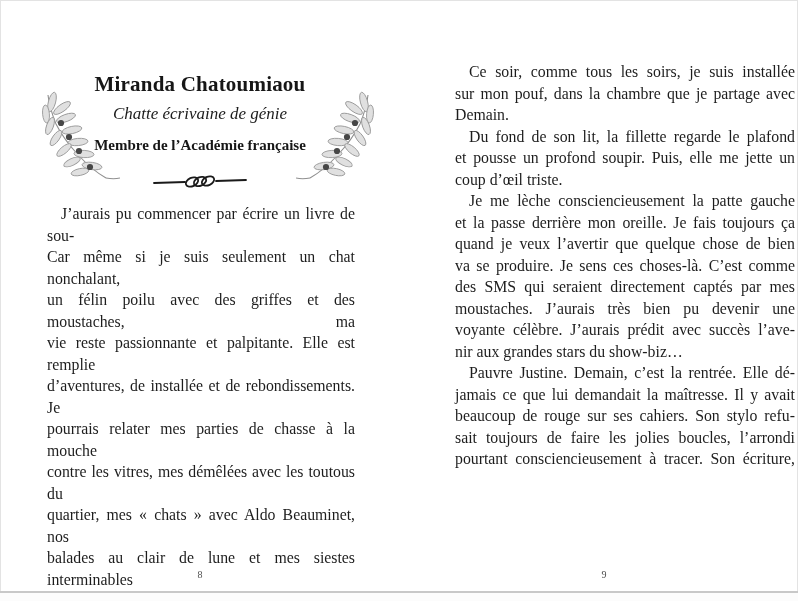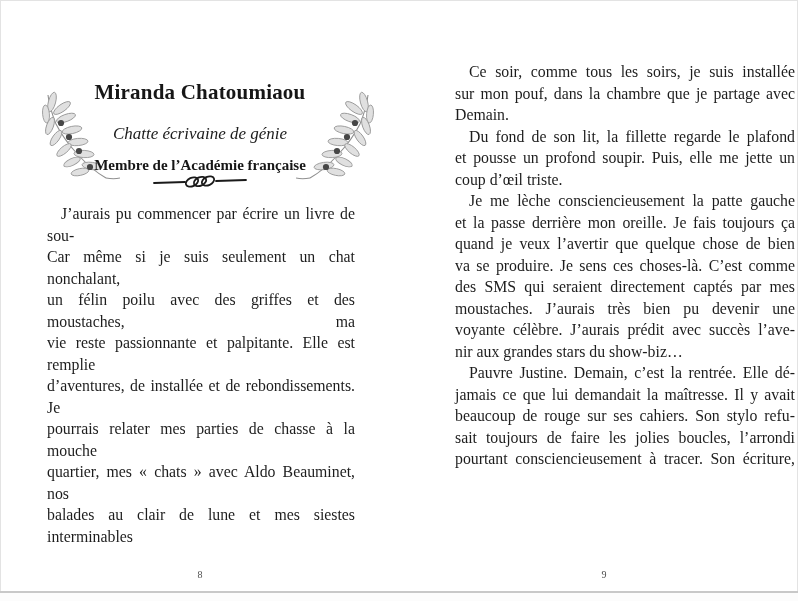--- a/index.html
+++ b/index.html
@@ -21,25 +21,25 @@
     background: #fcfcfc; border-top: 2px solid #c8c8c8;
   }
 
   
   .header-block {
     position: absolute; left: 30px; top: 72px; width: 340px;
     text-align: center;
   }
   .book-title {
     font-size: 21px; font-weight: bold; line-height: 24px;
-    letter-spacing: 0.2px; margin: 8px; color: #161616;
+    letter-spacing: 0.2px; margin: 0; color: #161616;
   }
   .book-subtitle {
     font-size: 17px; font-style: italic; line-height: 20px;
-    margin: 20px 0 0 0; color: #1c1c1c;
+    margin: 8px 0 0 0; color: #1c1c1c;
   }
   .book-affiliation {
     font-size: 15px; font-weight: bold; line-height: 18px;
     margin: 12px 0 0 0; color: #161616;
   }
   .branch { position: absolute; top: 90px; width: 84px; height: 92px; }
   .branch-left  { left: 36px; }
   .branch-right { left: 296px; transform: scaleX(-1); }
   .divider {
     position: absolute; left: 152px; top: 170px; width: 96px; height: 22px;
@@ -144,20 +144,21 @@
     </g>
   </svg>
 
   <div class="text-col left-body">
       <div class="line indent">J’aurais pu commencer par écrire un livre de sou-</div>
       <div class="line">Car même si je suis seulement un chat nonchalant,</div>
       <div class="line">un félin poilu avec des griffes et des moustaches, ma</div>
       <div class="line">vie reste passionnante et palpitante. Elle est remplie</div>
       <div class="line">d’aventures, de installée et de rebondissements. Je</div>
       <div class="line">pourrais relater mes parties de chasse à la mouche</div>
+      <div class="line">contre les vitres, mes démêlées avec les toutous du</div>
       <div class="line">quartier, mes « chats » avec Aldo Beauminet, nos</div>
       <div class="line">balades au clair de lune et mes siestes interminables</div>
     </div>
 
   <div class="page-number pn-left">8</div>
 </div>
 
 <div>
   <div class="text-col right-body">
       <div class="line indent">Ce soir, comme tous les soirs, je suis installée</div>

